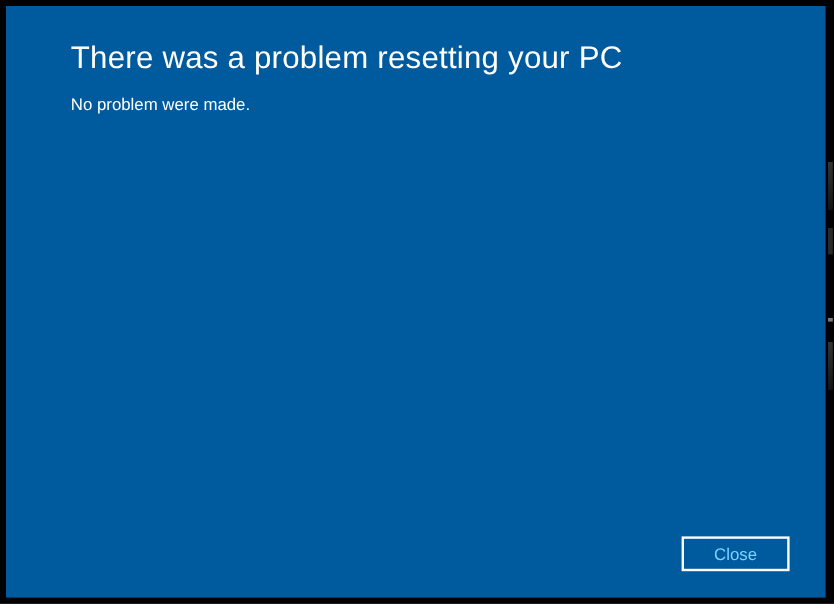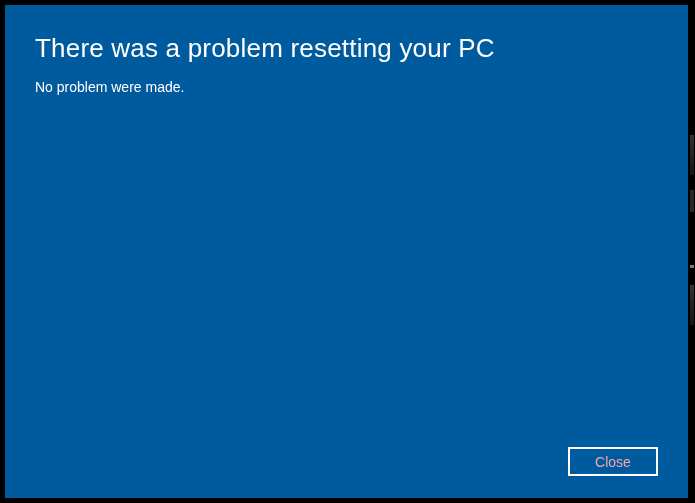--- a/index.html
+++ b/index.html
@@ -34,29 +34,30 @@
       margin-bottom: 14px;
       letter-spacing: 0.2px;
     }
     .message {
       font-size: 14px;
       font-weight: 400;
       line-height: 1.3;
     }
     .content-area {
       flex: 1;
+      margin-left: 24px;
     }
     .button-row {
       display: flex;
       justify-content: flex-end;
     }
     .close-button {
       background: transparent;
       border: 2px solid #ffffff;
-      color: #fca5a5;
+      color: #7dd3fc;
       font-family: inherit;
       font-size: 14px;
       font-weight: 400;
       width: 90px;
       height: 29px;
       cursor: pointer;
       outline: none;
     }
     .artifacts {
       position: absolute;

